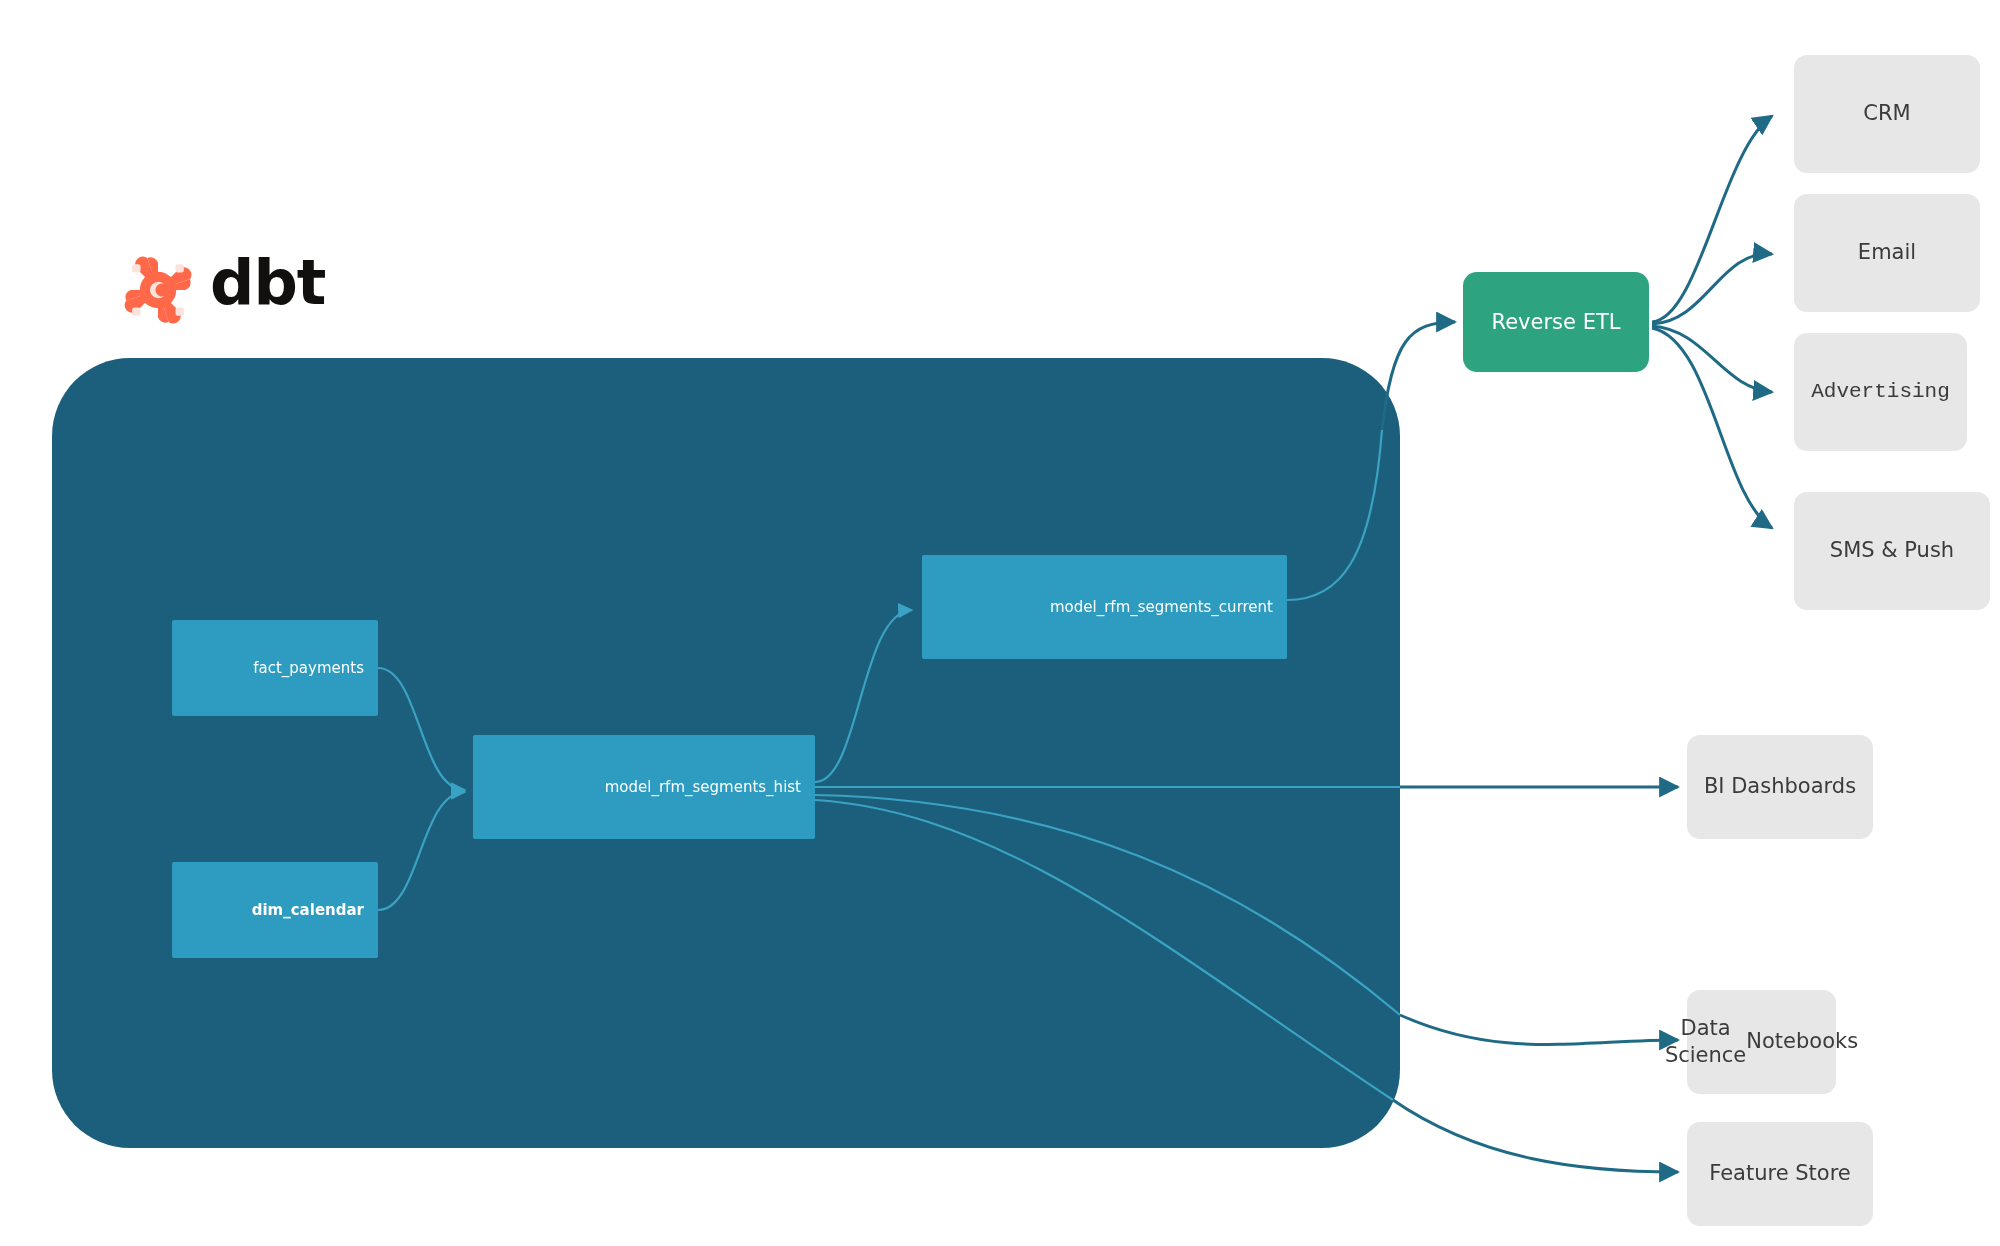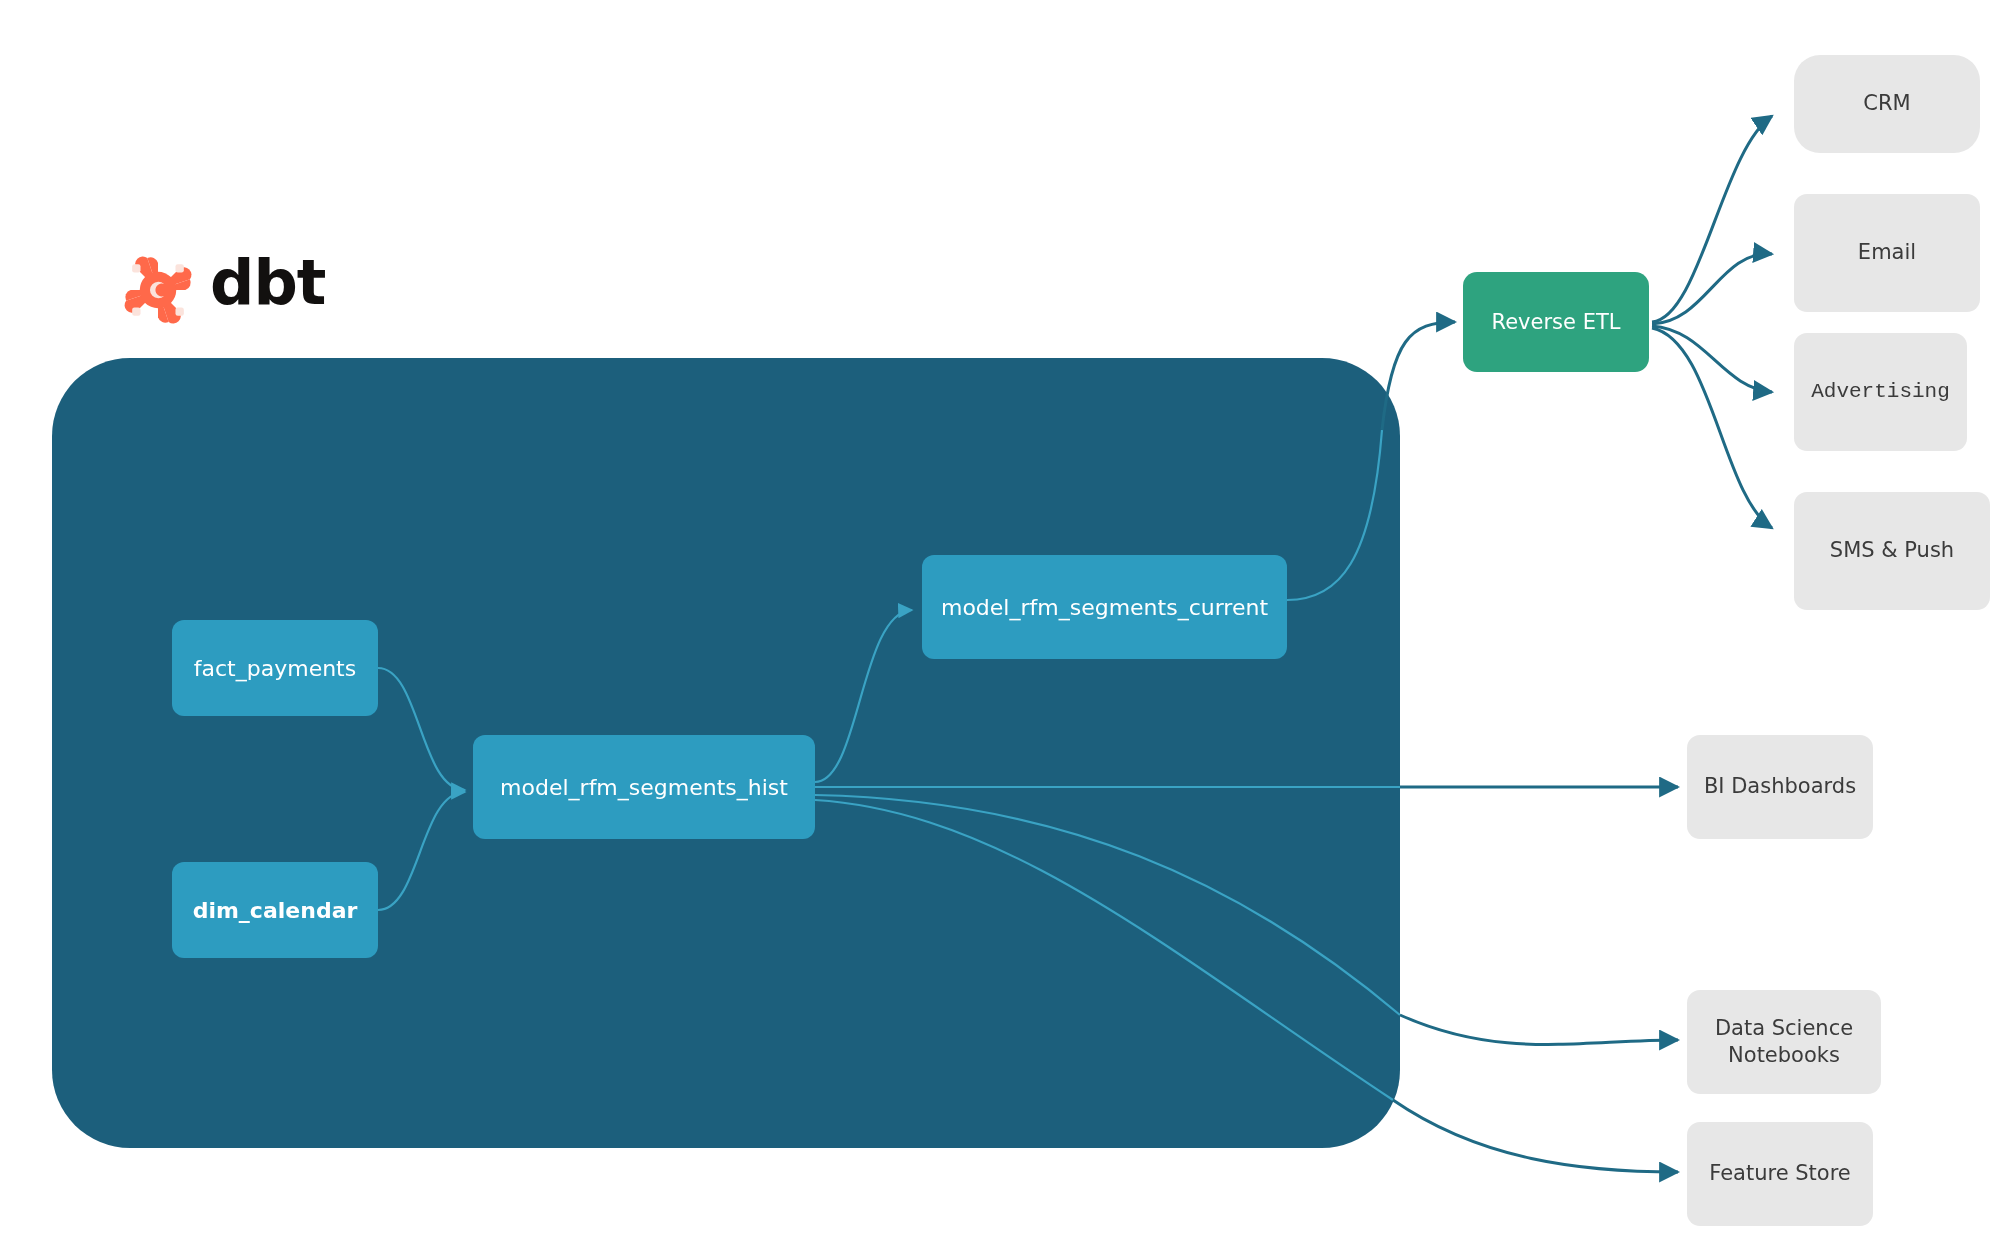--- a/index.html
+++ b/index.html
@@ -47,26 +47,26 @@
     width: 1348px;
     height: 790px;
     background: #1c5f7c;
     border-radius: 78px;
   }
 
   
   .model-node {
     position: absolute;
     background: #2d9cc0;
-    border-radius: 12px;
+    border-radius: 2px;
     display: flex;
     align-items: center;
-    justify-content: center;
+    justify-content: flex-end;
     color: #ffffff;
-    font-size: 22px;
+    font-size: 15px;
     text-align: center;
     padding: 0 14px;
     box-sizing: border-box;
   }
 
   
   #node-reverse-etl {
     position: absolute;
     left: 1463px;
     top: 272px;
@@ -199,41 +199,41 @@
 
     <path d="M 1400 1015 C 1500 1060, 1580 1040, 1678 1040" fill="none" stroke="#1f6a85" stroke-width="3" marker-end="url(#arrow-outer)"></path>
 
     <path d="M 1393 1100 C 1480 1160, 1580 1172, 1678 1172" fill="none" stroke="#1f6a85" stroke-width="3" marker-end="url(#arrow-outer)"></path>
   </svg>
 
   <div id="node-reverse-etl">
     <span>Reverse ETL</span>
   </div>
 
-  <div class="dest-node" style="left:1794px; top:55px; width:186px; height:98px;border-radius:26px;">
+  <div class="dest-node" style="left:1794px; top:55px; width:186px; height:118px;">
     <span>CRM</span>
   </div>
 
   <div class="dest-node" style="left:1794px; top:194px; width:186px; height:118px;">
     <span>Email</span>
   </div>
 
   <div class="dest-node" style="left:1794px; top:333px; width:173px; height:118px;font-family:Liberation Mono, monospace;">
     <span>Advertising</span>
   </div>
 
   <div class="dest-node" style="left:1794px; top:492px; width:196px; height:118px;">
     <span>SMS &amp; Push</span>
   </div>
 
   <div class="dest-node" style="left:1687px; top:735px; width:186px; height:104px;">
     <span>BI Dashboards</span>
   </div>
 
-  <div class="dest-node" style="left:1687px; top:990px; width:194px; height:104px; flex-direction:column;justify-content:center;">
+  <div class="dest-node" style="left:1687px; top:990px; width:149px; height:104px; flex-direction:row;justify-content:center;">
     <span>Data Science</span>
     <span>Notebooks</span>
   </div>
 
   <div class="dest-node" style="left:1687px; top:1122px; width:186px; height:104px;">
     <span>Feature Store</span>
   </div>
 
 </div>
 

